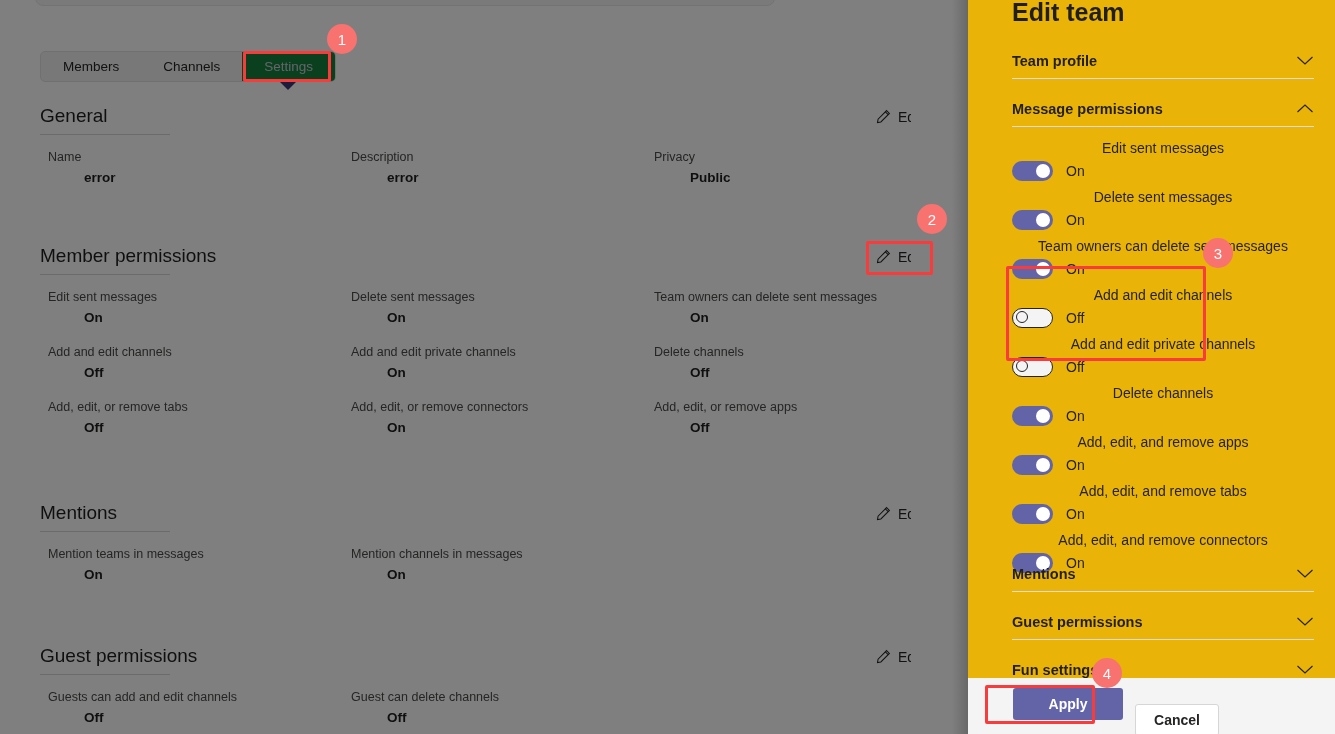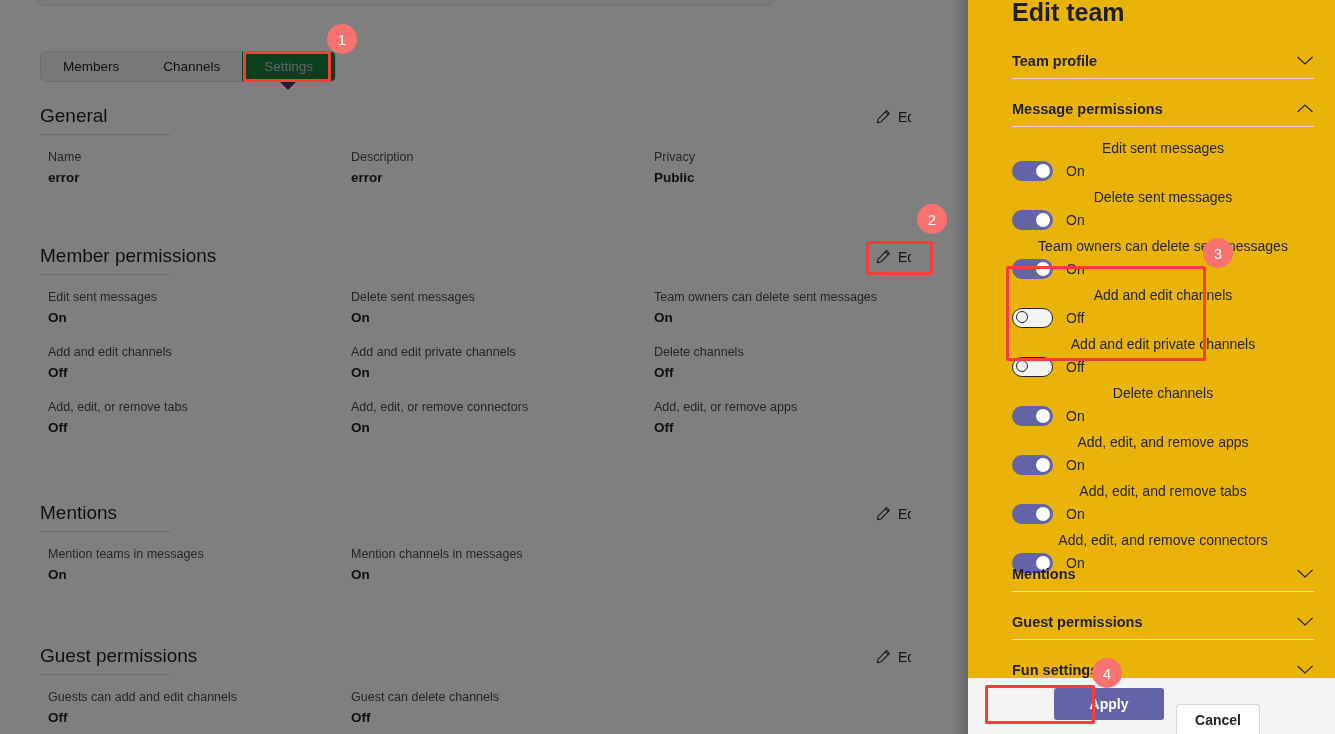--- a/index.html
+++ b/index.html
@@ -108,20 +108,21 @@
     font-size: 12.5px;
     color: #4b4a48;
     line-height: 16px;
     margin-bottom: 4px;
   }
   .field-value {
     font-size: 13.5px;
     font-weight: bold;
     color: #201f1e;
     line-height: 17px;
+    margin-left: 36px;
   }
 
   
   .panel-shadow {
     position: absolute; left: 952px; top: 0;
     width: 16px; height: 734px;
     background: linear-gradient(to right, rgba(0,0,0,0.0), rgba(0,0,0,0.18));
     z-index: 80;
   }
   .panel {
@@ -178,21 +179,20 @@
     background: #f4f4f4;
     z-index: 95;
   }
   .btn {
     position: absolute;
     height: 32px;
     display: flex; align-items: center; justify-content: center;
     font-size: 14px; font-weight: bold;
     border-radius: 3px;
     cursor: pointer;
-    margin-left: 41px;
   }
   .btn-primary {
     left: 45px; top: 10px; width: 110px;
     background: #6264a7; color: #ffffff;
   }
   .btn-secondary {
     left: 167px; top: 26px; width: 84px;
     background: #ffffff; color: #252423;
     border: 1px solid #d6d6d6;
   }

